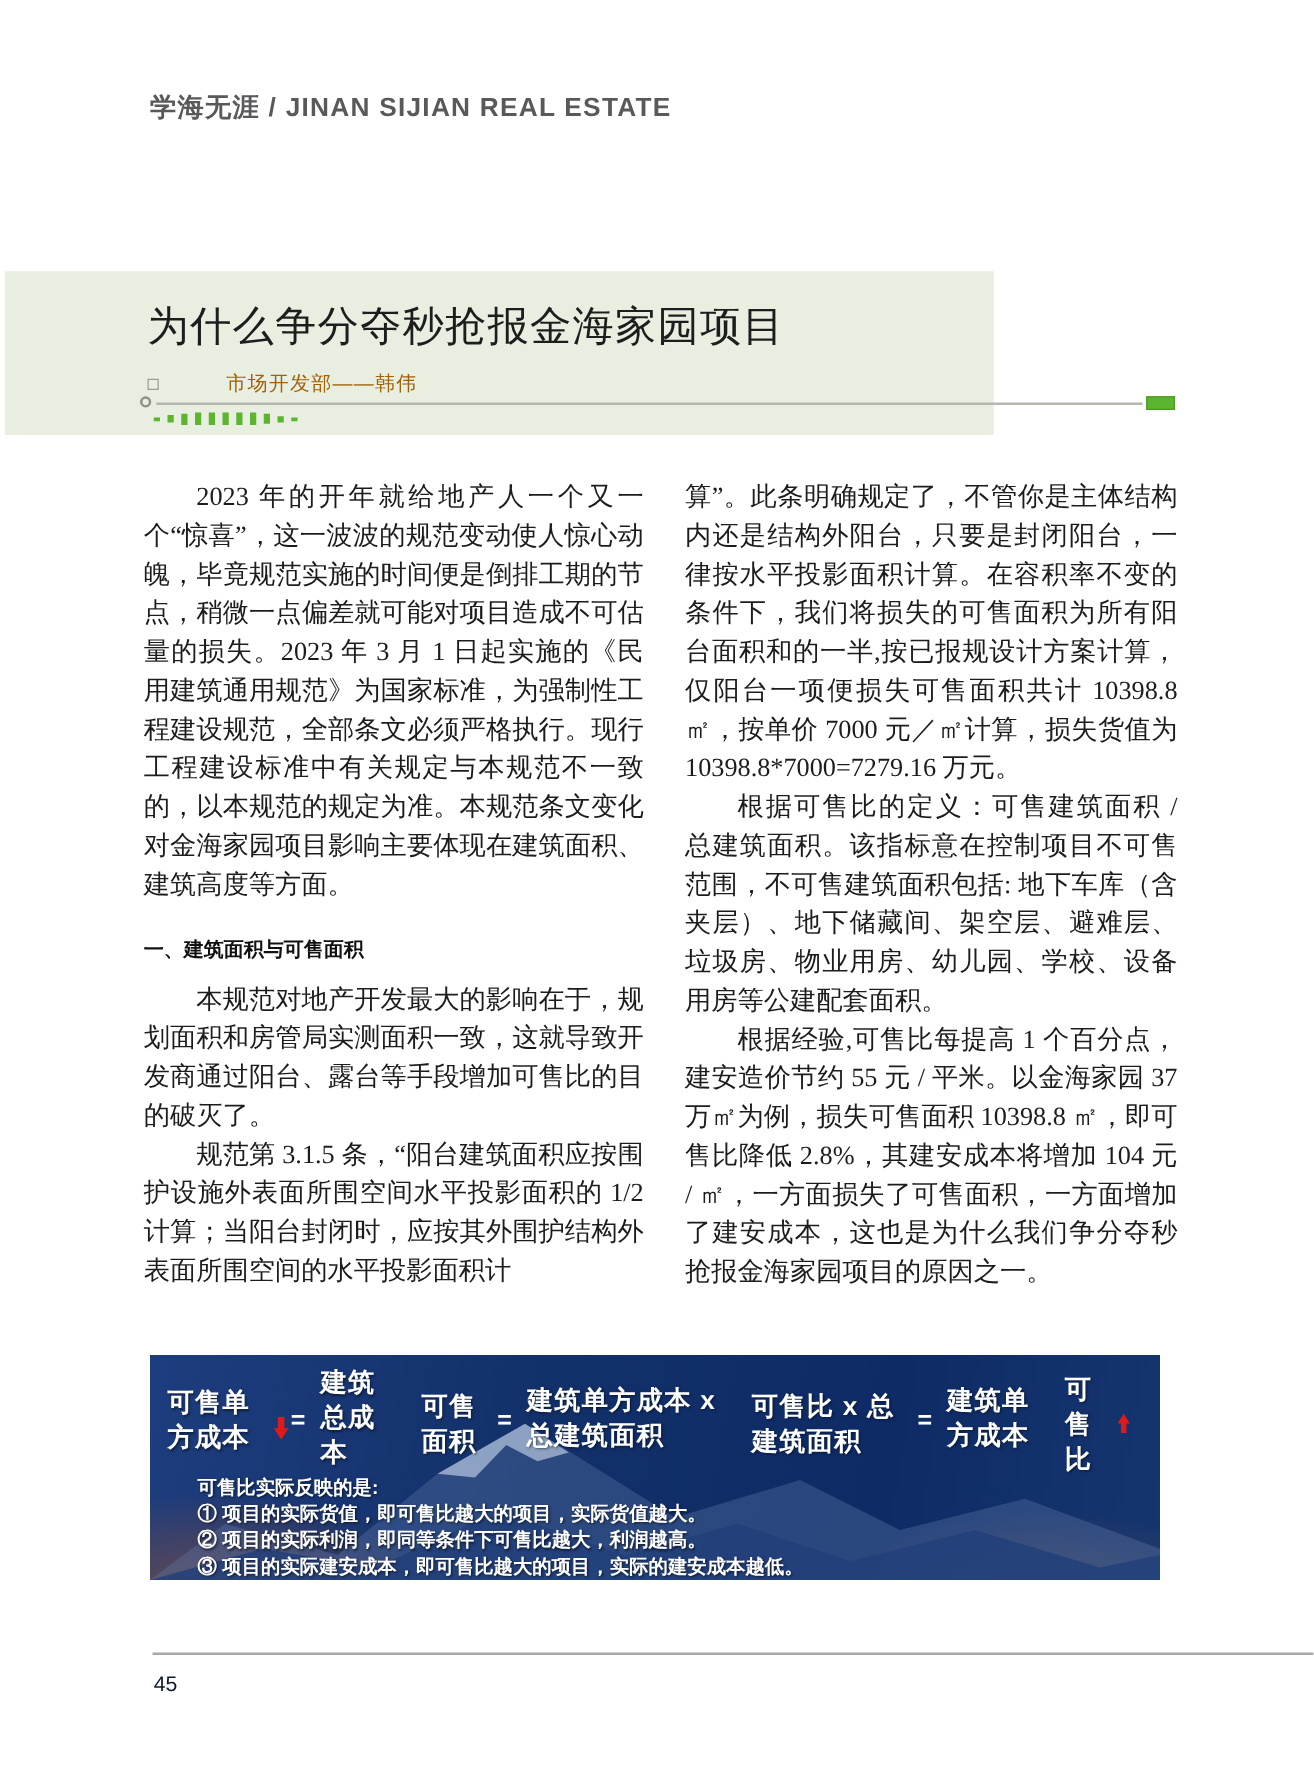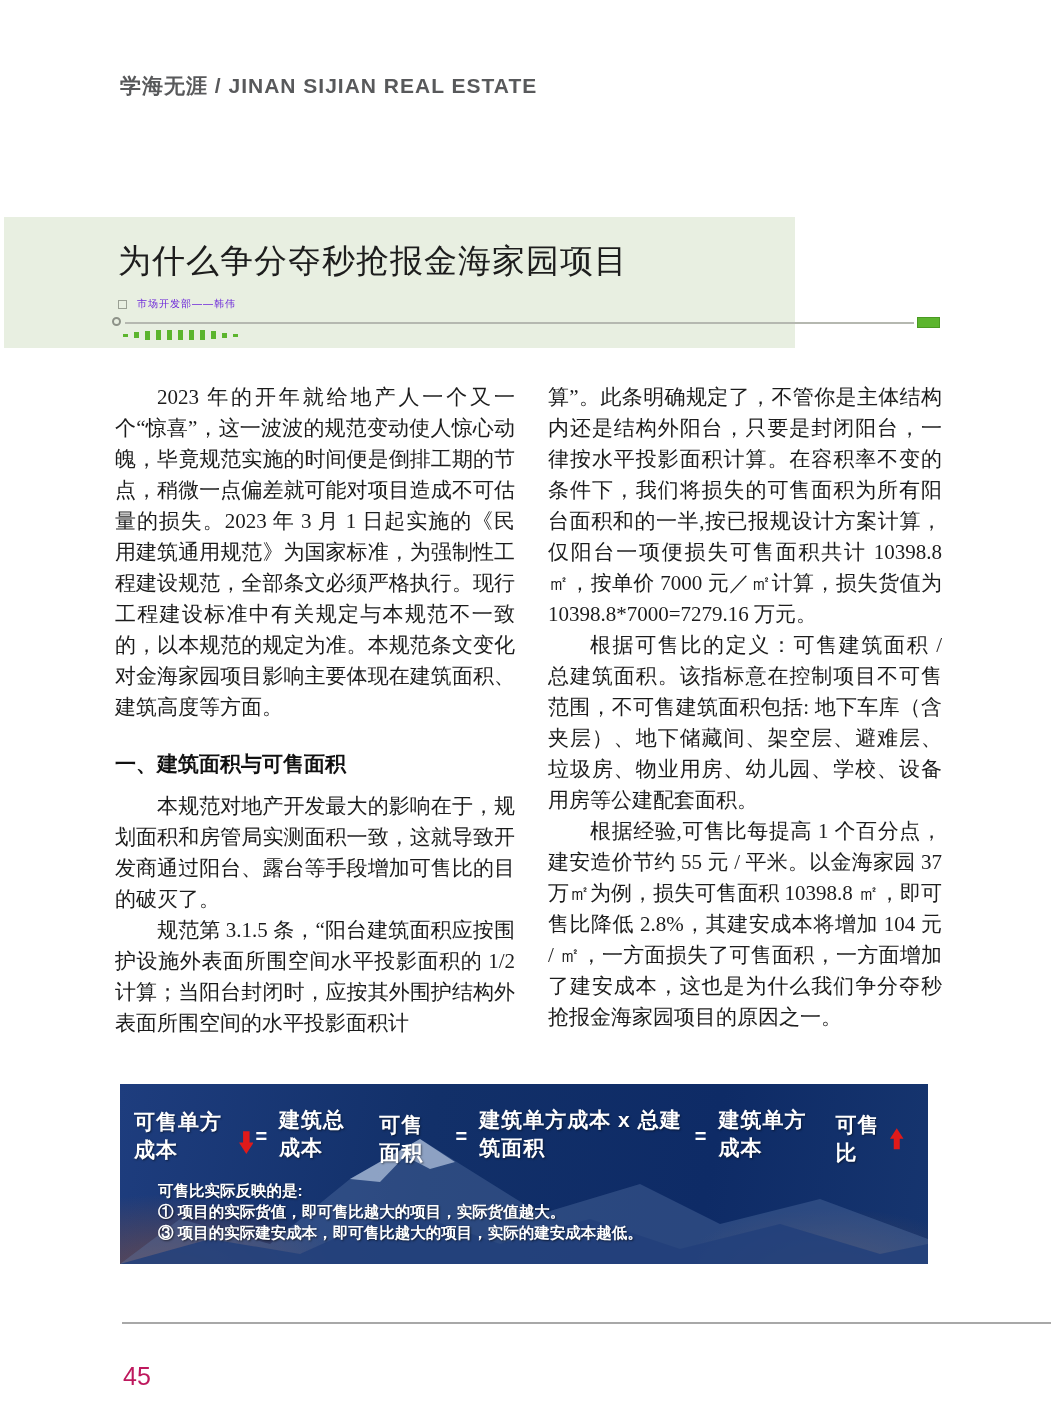--- a/index.html
+++ b/index.html
@@ -35,21 +35,21 @@
   .byline-row {
     position:absolute; left:114px; top:80px;
     display:flex; align-items:center; gap:10px;
   }
   .byline-square {
     width:9px; height:9px;
     border:1.5px solid #9aa094; background:transparent;
   }
   .byline-text {
     font-family:"Liberation Sans", sans-serif;
-    font-size:10px; color:#6d28d9; letter-spacing:1px;
+    font-size:16px; color:#a16207; letter-spacing:1px;margin-left:44px;
   }
   .rule-row {
     position:absolute; left:108px; top:100px;
     width:828px; height:12px;
   }
   .rule-circle {
     position:absolute; left:0; top:0;
     width:9px; height:9px; border-radius:50%;
     border:2px solid #8d9288; background:#e8efe1;
   }
@@ -85,21 +85,21 @@
   .col-left  { left:115px; width:400px; }
   .col-right { left:548px; width:394px; }
   .col p {
     font-size:21px; line-height:31px;
     text-align:justify; text-justify:inter-ideograph;
     text-indent:2em;
   }
   .col p.no-indent { text-indent:0; }
   .section-heading {
     font-family:Liberation Sans, sans-serif;
-    font-weight:bold; font-size:21px; color:#111;
+    font-weight:bold; font-size:16px; color:#111;
     margin:27px 0 13px 0; text-indent:0;
   }
 
   
   .infographic {
     position:absolute; left:120px; top:1084px;
     width:808px; height:180px;
     background:
       radial-gradient(ellipse 260px 110px at 6% 104%, rgba(158,84,48,.55), rgba(158,84,48,0) 70%),
       radial-gradient(ellipse 220px 90px at 88% 104%, rgba(150,100,70,.35), rgba(150,100,70,0) 70%),
@@ -132,21 +132,21 @@
   .notes div { white-space:nowrap; }
 
   
   .footer-rule {
     position:absolute; left:122px; top:1322px; right:0;
     height:2px; background:#a8a8a8;
   }
   .page-number {
     position:absolute; left:123px; top:1338px;
     font-family:"Liberation Sans", sans-serif;
-    font-size:25px; color:#be185d;margin-top:24px;
+    font-size:17px; color:#0f172a;
   }
 </style>
 </head>
 <body>
 
 <div class="page">
 
   <div class="mag-header">学海无涯 / JINAN SIJIAN REAL ESTATE</div>
 
   <div class="banner">
@@ -205,37 +205,39 @@
       <span class="eq">=</span>
       <div class="frac">
         <span class="num">建筑总成本</span>
         <span class="bar"></span>
         <span class="den">可售面积</span>
       </div>
       <span class="eq">=</span>
       <div class="frac">
         <span class="num">建筑单方成本 x 总建筑面积</span>
         <span class="bar"></span>
+        <span class="den">可售比 x 总建筑面积</span>
       </div>
       <span class="eq">=</span>
       <div class="frac">
         <span class="num">建筑单方成本</span>
         <span class="bar"></span>
         <span class="den den-wrap">
           <span>可售比</span>
           <svg class="arrow-svg" width="19" height="30" viewBox="0 0 18 29">
             <polygon points="9,0 18,14 13,14 13,28 5,28 5,14 0,14" fill="#e01a1a"></polygon>
           </svg>
         </span>
       </div>
     </div>
 
     <div class="notes">
       <div>可售比实际反映的是:</div>
       <div>① 项目的实际货值，即可售比越大的项目，实际货值越大。</div>
+      <div>② 项目的实际利润，即同等条件下可售比越大，利润越高。</div>
       <div>③ 项目的实际建安成本，即可售比越大的项目，实际的建安成本越低。</div>
     </div>
   </div>
 
   <div class="footer-rule"></div>
   <div class="page-number">45</div>
 
 </div>
 
 </body></html>

